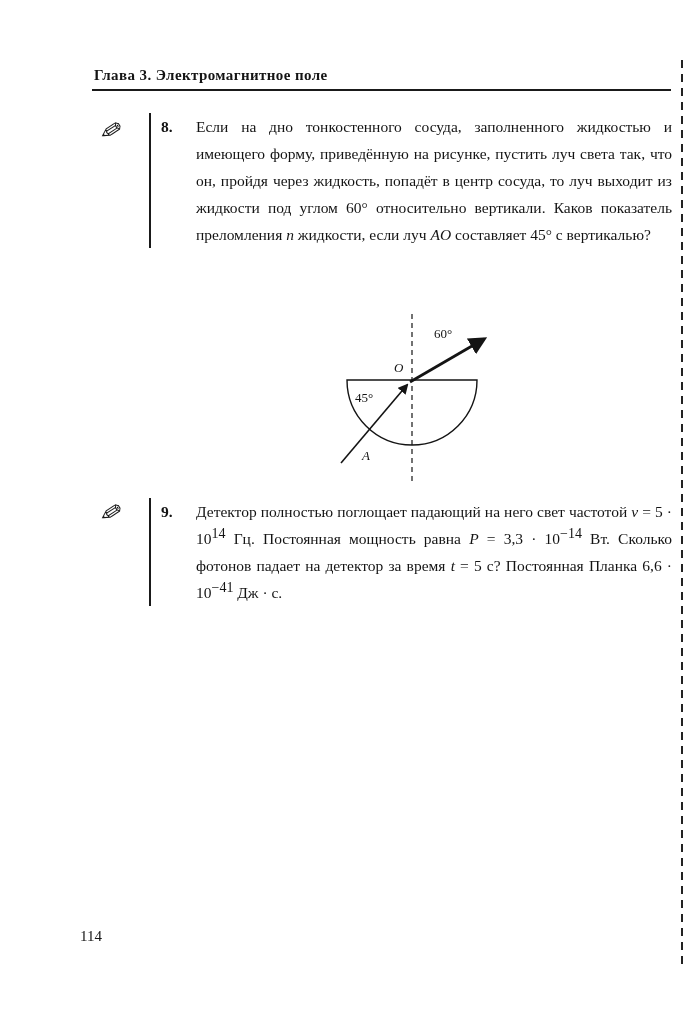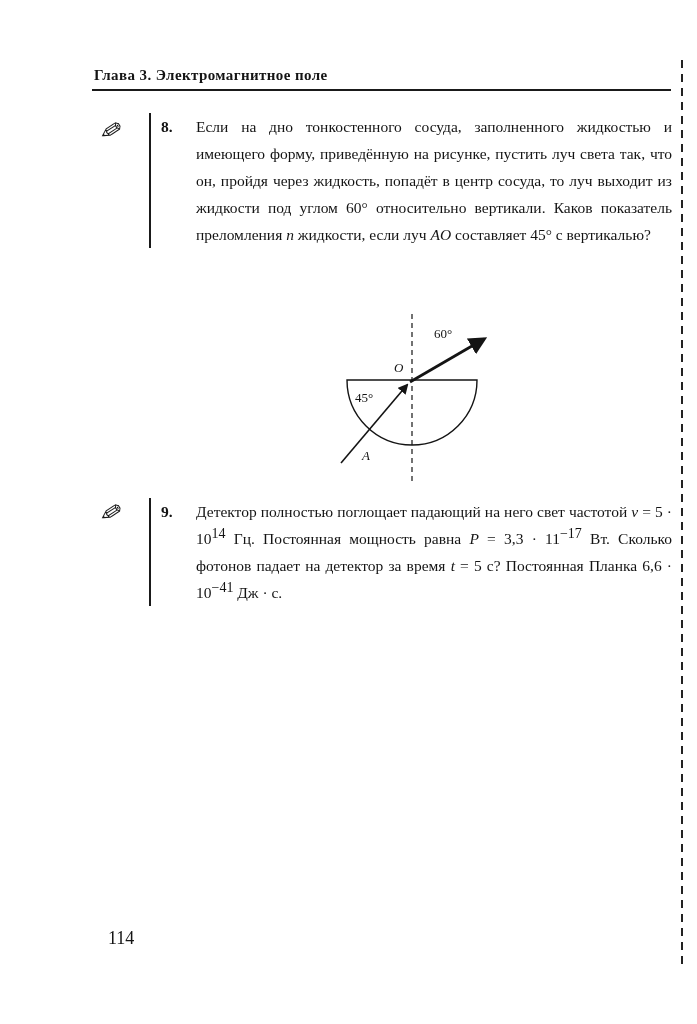--- a/index.html
+++ b/index.html
@@ -79,23 +79,23 @@
     top: 308px;
   }
   .figure text {
     font-family: "Liberation Serif", serif;
     font-size: 13px;
     fill: #141414;
   }
   .figure text.it { font-style: italic; }
   .page-number {
     position: absolute;
-    left: 64px;
+    left: 36px;
     top: 928px;
-    font-size: 18px;
+    font-size: 15px;
   }
 </style>
 </head>
 <body>
 
 <div class="page">
 
   <div class="header-title">Глава 3. Электромагнитное поле</div>
   <div class="header-rule"></div>
 
@@ -121,18 +121,18 @@
     <line x1="88" y1="74" x2="162" y2="31" stroke="#141414" stroke-width="2.8" marker-end="url(#arrow)"></line>
     <text x="112" y="30">60°</text>
     <text class="it" x="72" y="64">O</text>
     <text x="33" y="94">45°</text>
     <text class="it" x="40" y="152">A</text>
   </svg>
 
   <span class="pen pen-9">✎</span>
   <div class="problem problem-9">
     <div class="pnum">9.</div>
-    <div class="ptext"><span>Детектор полностью поглощает падающий на него свет частотой </span><i>ν</i><span> = 5 · 10</span><sup>14</sup><span> Гц. Постоянная мощность равна </span><i>P</i><span> = 3,3 · 11</span><sup>−17</sup><span> Вт. Сколько фотонов падает на детектор за время </span><i>t</i><span> = 5 с? Постоянная Планка 6,6 · 10</span><sup>−41</sup><span> Дж · с.</span></div>
+    <div class="ptext"><span>Детектор полностью поглощает падающий на него свет частотой </span><i>ν</i><span> = 5 · 10</span><sup>14</sup><span> Гц. Постоянная мощность равна </span><i>P</i><span> = 3,3 · 10</span><sup>−14</sup><span> Вт. Сколько фотонов падает на детектор за время </span><i>t</i><span> = 5 с? Постоянная Планка 6,6 · 10</span><sup>−41</sup><span> Дж · с.</span></div>
   </div>
 
   <div class="page-number">114</div>
 
 </div>
 
 </body></html>

